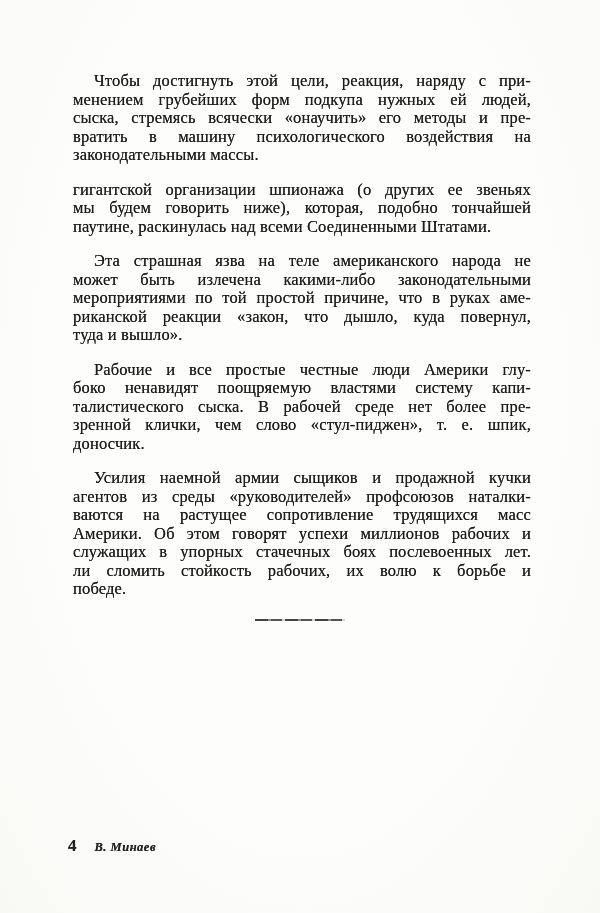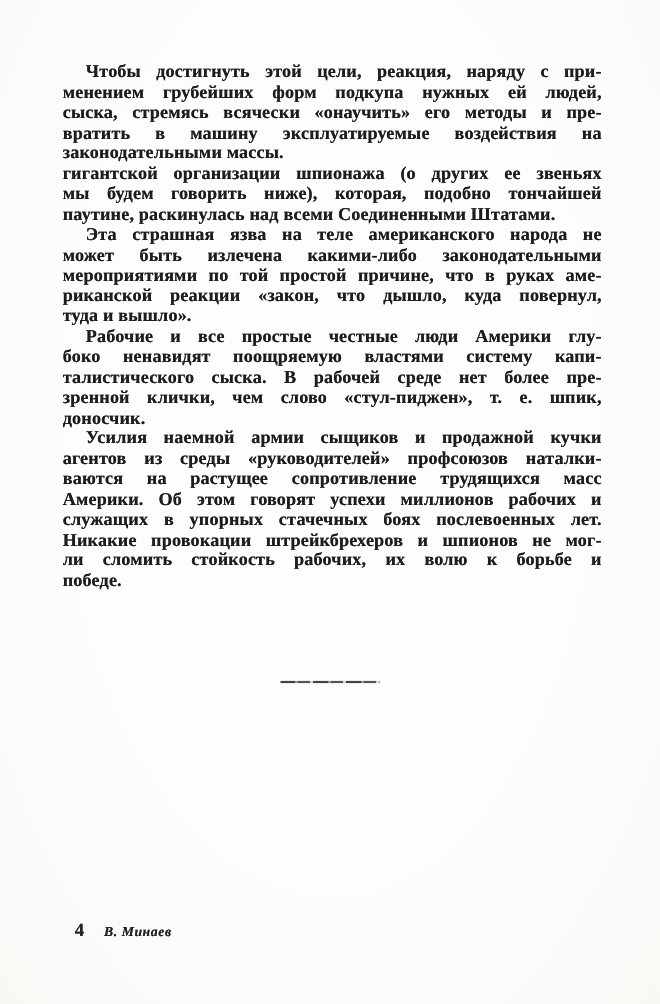--- a/index.html
+++ b/index.html
@@ -19,21 +19,21 @@
     position: absolute;
     left: 57px;
     top: 56px;
     width: 490px;
     font-size: 16.5px;
     line-height: 18.5px;
     color: #1e1d1b;
     text-shadow: 0 0 0.45px rgba(30,29,27,0.85);
     letter-spacing: 0.15px;
   }
-  .para { margin: 0; font-weight: bold; }
+  .para { margin: 16px; }
   .line {
     text-align: justify;
     text-align-last: justify;
   }
   .line.first { text-indent: 21px; }
   .line.last  { text-align-last: left; }
   .divider {
     position: absolute;
     left: 255px;
     top: 619px;
@@ -72,21 +72,21 @@
 </head>
 <body>
 
 <div class="page">
 
   <main class="text-block">
       <div class="para">
         <div class="line first">Чтобы достигнуть этой цели, реакция, наряду с при-</div>
         <div class="line">менением грубейших форм подкупа нужных ей людей,</div>
         <div class="line">сыска, стремясь всячески «онаучить» его методы и пре-</div>
-        <div class="line">вратить в машину эксплуатируемые воздействия на</div>
+        <div class="line">вратить в машину психологического воздействия на</div>
         <div class="line last">законодательными массы.</div>
       </div>
       <div class="para">
         <div class="line">гигантской организации шпионажа (о других ее звеньях</div>
         <div class="line">мы будем говорить ниже), которая, подобно тончайшей</div>
         <div class="line last">паутине, раскинулась над всеми Соединенными Штатами.</div>
       </div>
       <div class="para">
         <div class="line first">Эта страшная язва на теле американского народа не</div>
         <div class="line">может быть излечена какими-либо законодательными</div>
@@ -100,21 +100,20 @@
         <div class="line">талистического сыска. В рабочей среде нет более пре-</div>
         <div class="line">зренной клички, чем слово «стул-пиджен», т. е. шпик,</div>
         <div class="line last">доносчик.</div>
       </div>
       <div class="para">
         <div class="line first">Усилия наемной армии сыщиков и продажной кучки</div>
         <div class="line">агентов из среды «руководителей» профсоюзов наталки-</div>
         <div class="line">ваются на растущее сопротивление трудящихся масс</div>
         <div class="line">Америки. Об этом говорят успехи миллионов рабочих и</div>
         <div class="line">служащих в упорных стачечных боях послевоенных лет.</div>
-        <div class="line">Никакие провокации штрейкбрехеров и шпионов не мог-</div>
         <div class="line">ли сломить стойкость рабочих, их волю к борьбе и</div>
         <div class="line last">победе.</div>
       </div>
     </main>
 
   <div class="divider"></div>
 
   <footer class="footer">
     <span class="pagenum">4</span>
     <span class="running">В. Минаев</span>

